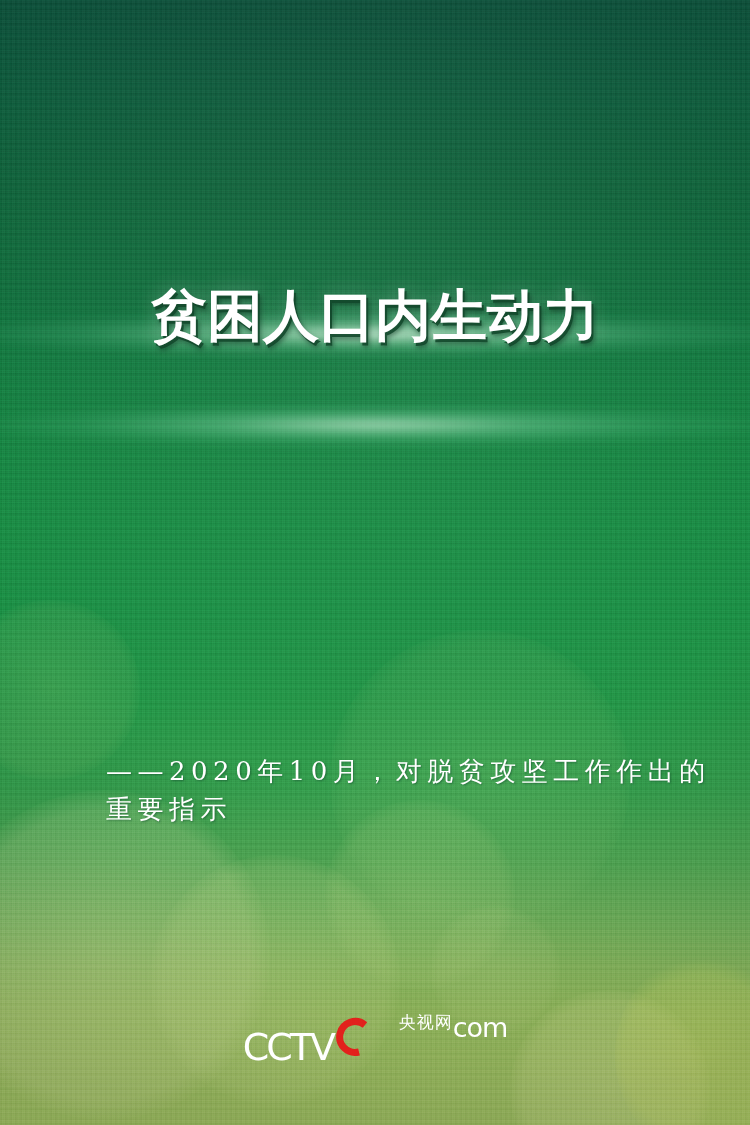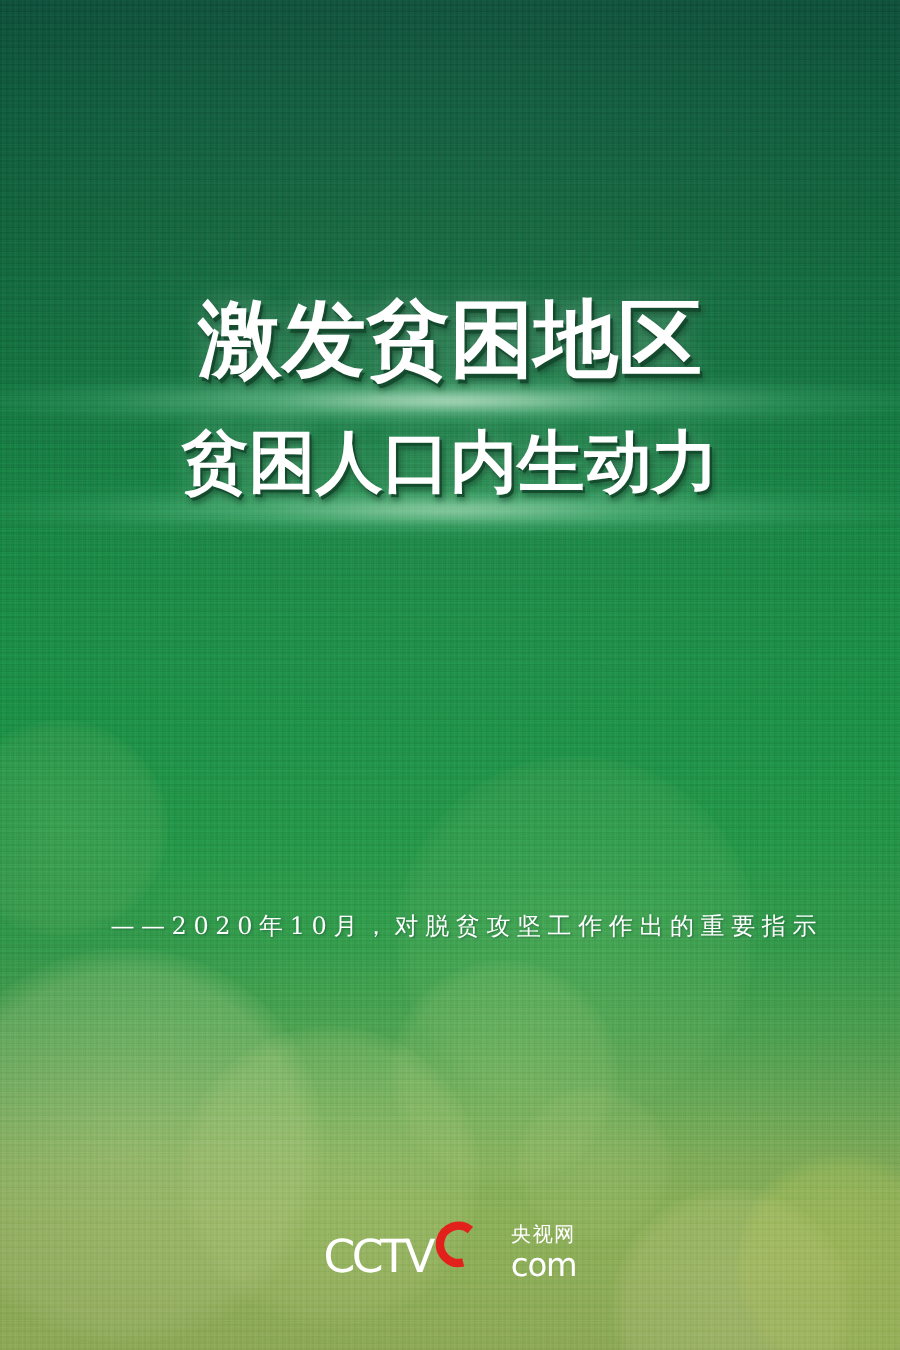--- a/index.html
+++ b/index.html
@@ -161,28 +161,28 @@
     text-align-last: left;
     letter-spacing: 1.5px;
     text-shadow:
        1px 2px 0 rgba(20,76,46,0.80),
        2px 3px 4px rgba(10,50,30,0.50);
   }
 
   
   .attribution {
     position: absolute;
-    left: 92px;
+    left: 106px;
     top: 752px;
     width: 618px;
     z-index: 5;
     color: #ffffff;
     font-family: "DejaVu Serif", "Liberation Serif", serif;
     font-weight: 400;
-    font-size: 20px;
+    font-size: 26px;
     line-height: 38px;
     letter-spacing: 5.5px;
     text-shadow: 1px 1px 2px rgba(20,76,46,0.55);
   }
 
   
   .logos {
     position: absolute;
     left: 0;
     top: 1006px;
@@ -220,21 +220,21 @@
   }
   .cctv-arc {
     position: absolute;
     left: 86px;
     top: 2px;
     width: 44px;
     height: 44px;
   }
   .cctv-right {
     display: flex;
-    flex-direction: column;
+    flex-direction: row;
     justify-content: flex-end;
     margin-left: 4px;
     height: 56px;
   }
   .cctv-cn {
     font-family: "DejaVu Sans", "Liberation Sans", sans-serif;
     font-size: 17px;
     font-weight: 400;
     color: #ffffff;
     letter-spacing: 1px;
@@ -359,21 +359,20 @@
   </div>
 
   <div class="texture"></div>
   <div class="texture2"></div>
   <div class="vignette"></div>
 
   <div class="glow-band glow1"></div>
   <div class="glow-band glow2"></div>
 
   <div class="headline">
-    <div class="headline-line hl-1">激发贫困地区</div>
     <div class="headline-line hl-2">贫困人口内生动力</div>
   </div>
 
 
   <div class="attribution">——2020年10月，对脱贫攻坚工作作出的重要指示</div>
 
   <div class="logos">
 
     <div class="cctv">
       <div class="cctv-mark">

